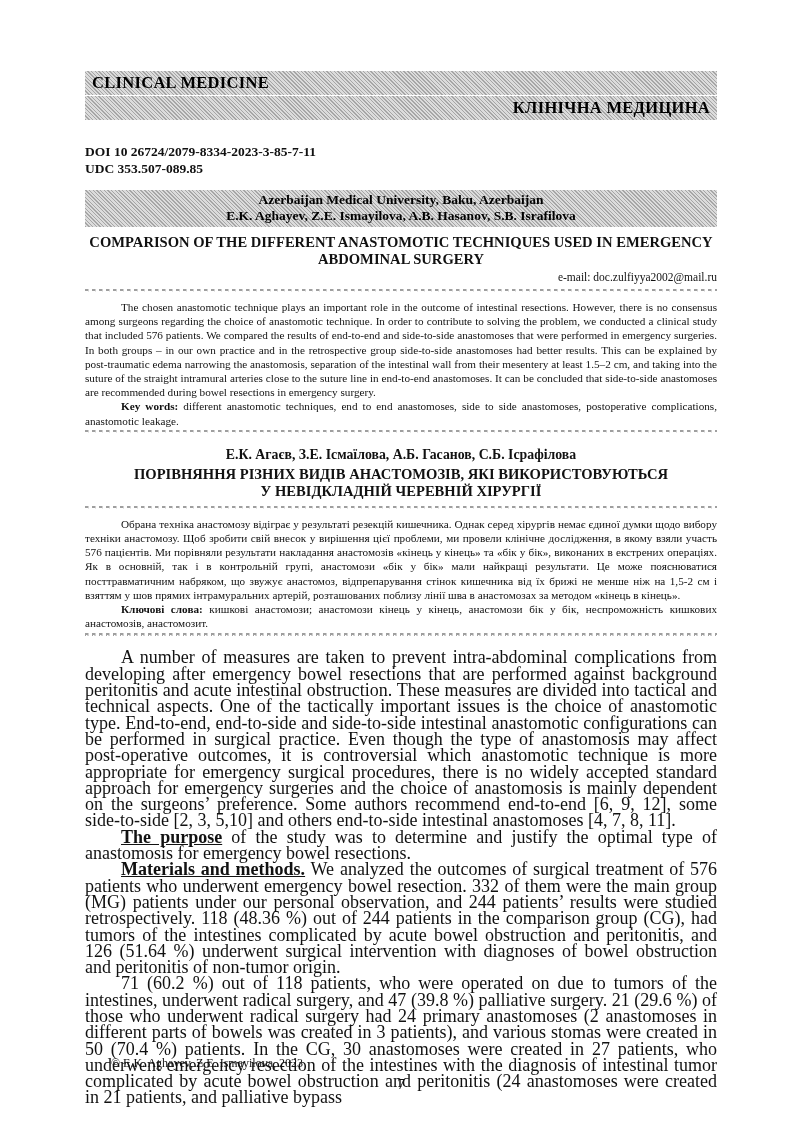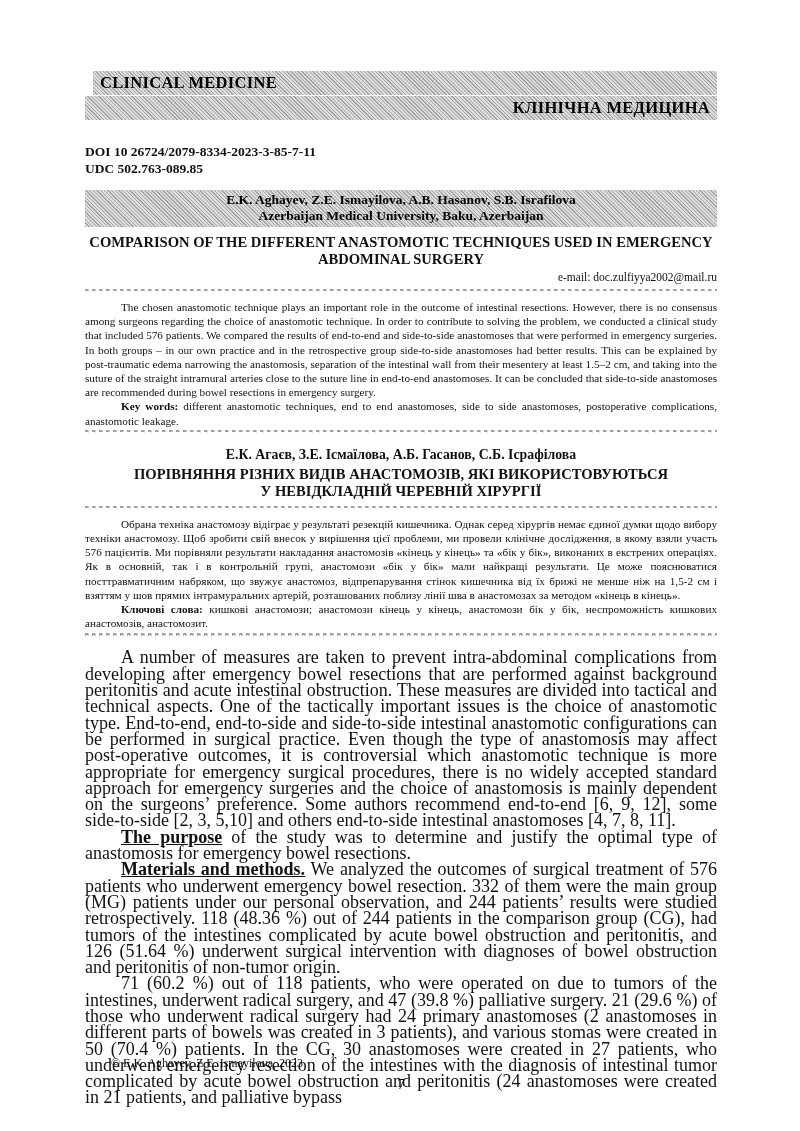--- a/index.html
+++ b/index.html
@@ -6,21 +6,21 @@
   html,body { background:#ffffff; }
   body { width:800px; font-family:"Liberation Serif","DejaVu Serif",serif; color:#111; }
   .page { position:relative; width:800px; height:1131px; overflow:hidden; background:#fff; }
   .content { margin:0 83px 0 85px; }
 
   
   .hatch {
     background: repeating-linear-gradient(45deg,#a6a6a6 0,#a6a6a6 1px,#dcdcdc 1px,#dcdcdc 2.6px);
   }
   .band-row { height:24px; display:flex; align-items:center; padding:0 7px; }
-  .band-top { margin-top:71px;margin-left:8px; }
+  .band-top { margin-top:71px; }
   .band-bottom { margin-top:1px; justify-content:flex-end; }
   .band-title { font-size:16.5px; font-weight:bold; letter-spacing:.3px; color:#000; }
 
   .doi-block { margin-top:24px; }
   .doi-line, .udc-line { font-size:13.5px; font-weight:bold; line-height:16.5px; }
 
   .authors-band { margin-top:13px; padding:2px 0 3px 0; text-align:center; }
   .authors-band div { font-size:13.5px; font-weight:bold; line-height:16px; color:#000; }
 
   .title-en { margin-top:7px; text-align:center; font-size:14.6px; font-weight:bold;
@@ -65,26 +65,26 @@
 
     <div class="band-row band-top hatch">
       <span class="band-title">CLINICAL MEDICINE</span>
     </div>
     <div class="band-row band-bottom hatch">
       <span class="band-title">КЛІНІЧНА МЕДИЦИНА</span>
     </div>
 
     <div class="doi-block">
       <div class="doi-line">DOI 10 26724/2079-8334-2023-3-85-7-11</div>
-      <div class="udc-line">UDC 502.763-089.85</div>
+      <div class="udc-line">UDC 353.507-089.85</div>
     </div>
 
     <div class="authors-band hatch">
+      <div>Azerbaijan Medical University, Baku, Azerbaijan</div>
       <div>E.K. Aghayev, Z.E. Ismayilova, A.B. Hasanov, S.B. Israfilova</div>
-      <div>Azerbaijan Medical University, Baku, Azerbaijan</div>
     </div>
 
     <h1 class="title-en">COMPARISON OF THE DIFFERENT ANASTOMOTIC TECHNIQUES USED IN EMERGENCY
 ABDOMINAL SURGERY</h1>
     <div class="email-line">e-mail: doc.zulfiyya2002@mail.ru</div>
 
     <div class="zigzag zz-1"></div>
 
     <div class="abstract">
       <p>The chosen anastomotic technique plays an important role in the outcome of intestinal resections. However, there is no consensus among surgeons regarding the choice of anastomotic technique. In order to contribute to solving the problem, we conducted a clinical study that included 576 patients. We compared the results of end-to-end and side-to-side anastomoses that were performed in emergency surgeries. In both groups – in our own practice and in the retrospective group side-to-side anastomoses had better results. This can be explained by post-traumatic edema narrowing the anastomosis, separation of the intestinal wall from their mesentery at least 1.5–2 cm, and taking into the suture of the straight intramural arteries close to the suture line in end-to-end anastomoses. It can be concluded that side-to-side anastomoses are recommended during bowel resections in emergency surgery.</p>

